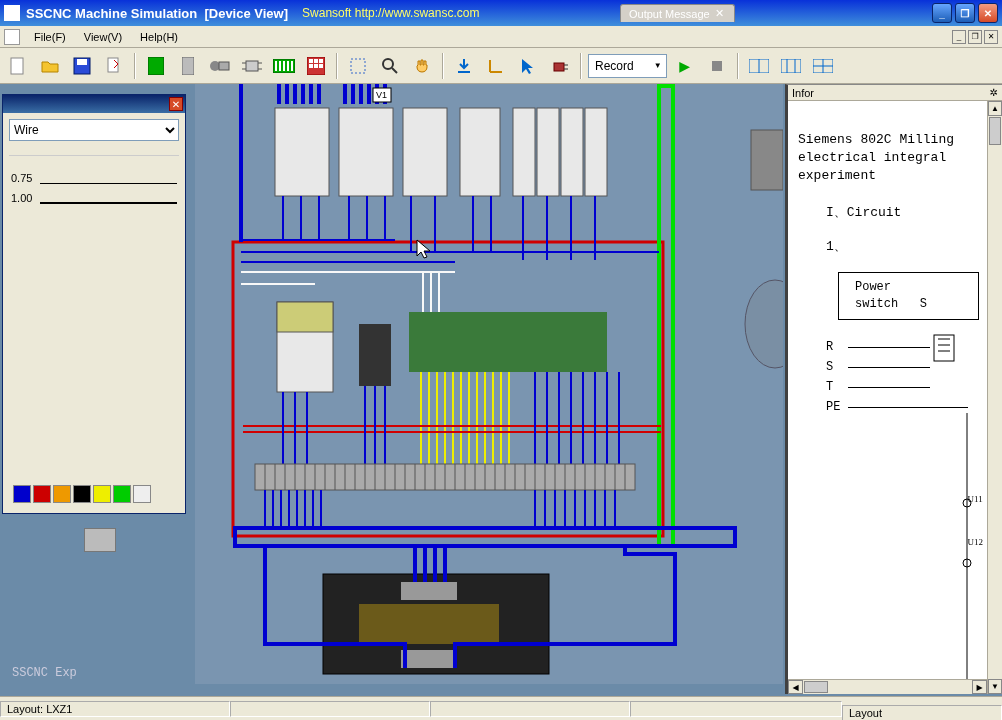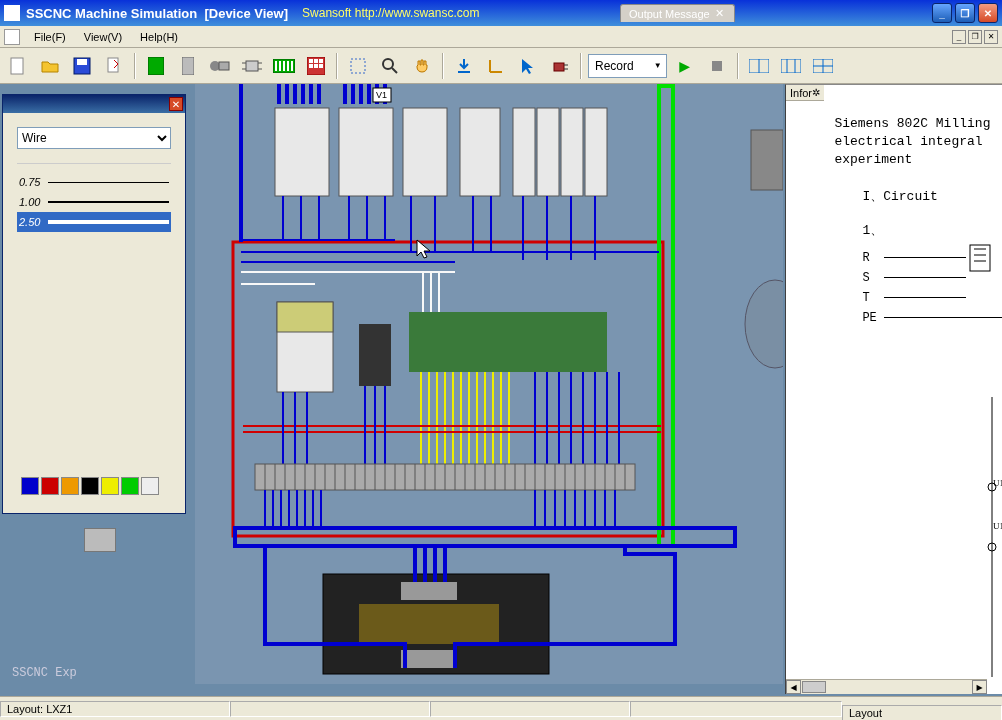--- a/index.html
+++ b/index.html
@@ -87,27 +87,27 @@
     display:flex; flex-direction:column;
   }
   .wirewin .tw {
     height:18px; background:linear-gradient(#0a246a,#3a6ea5);
     display:flex; align-items:center; justify-content:flex-end; padding:0 2px;
   }
   .wirewin .tw .tw-close {
     width:14px;height:14px;background:#d64b27;color:#fff;font-size:10px;
     display:flex;align-items:center;justify-content:center;border:1px solid #800;
   }
-  .wirewin .body { padding:14px; flex:1; display:flex; flex-direction:column; }
+  .wirewin .body { padding:6px; flex:1; display:flex; flex-direction:column; }
   .wirewin select {
     width:100%; height:22px; font-family:inherit; font-size:12px;
     border:1px solid #7f9db9; background:#fff;
   }
   .size-list { margin-top:14px; border-top:1px solid #ccc; padding-top:8px; }
-  .size-row { display:flex; align-items:center; height:20px; padding:0 2px; gap:8px;font-style:italic; }
+  .size-row { display:flex; align-items:flex-end; height:20px; padding:0 2px; gap:8px; }
   .size-row.selected { background:#316ac5; color:#fff; }
   .size-row .bar { flex:1; height:0; border-top-style:solid; border-color:#000; }
   .size-row.selected .bar { border-color:#fff; }
   .color-row { display:flex; gap:2px; margin-top:auto; padding:4px; }
   .color-sw { width:18px;height:18px;border:1px solid #888; }
   
   .tray-float {
     position:absolute; left:84px; top:444px; width:32px;height:24px;
     background:#bbb; border:1px solid #777;
   }
@@ -125,22 +125,22 @@
   .wire-red { stroke:#d00000; stroke-width:2; fill:none; }
   .wire-yel { stroke:#eeee00; stroke-width:2; fill:none; }
   .wire-white { stroke:#f8f8f8; stroke-width:2; fill:none; }
   .frame-green { stroke:#00e000; stroke-width:4; fill:none; }
   .frame-red { stroke:#d00000; stroke-width:3; fill:none; }
   .tag-label { fill:#000; font-size:9px; font-family:inherit; }
   .tag-box { fill:#fff; stroke:#000; stroke-width:1; }
   
   .info-panel {
     position:absolute; right:0; top:0; width:217px; height:610px;
-    background:#fff; border-left:1px solid #404040; border-top:1px solid #888;
-    display:flex; flex-direction:row;
+    background:#fff; border-left:3px solid #404040; border-top:1px solid #888;
+    display:flex; flex-direction:column;
   }
   .info-head {
     height:16px; background:#ece9d8; border-bottom:1px solid #aca899;
     display:flex; align-items:center; padding:0 4px; font-size:11px;
   }
   .info-head .gear { margin-left:auto; font-size:10px; }
   .info-body {
     flex:1; padding:18px 8px 4px 10px; font-family:"Courier New",monospace;
     font-size:13px; line-height:1.4; overflow:hidden; position:relative;margin-top:12px;
   }
@@ -378,24 +378,20 @@
         <option>Wire</option>
       </select>
       <div class="size-list">
         <div class="size-row">
           <span>0.75</span>
           <span class="bar" style="border-top-width:1px"></span>
         </div>
         <div class="size-row">
           <span>1.00</span>
           <span class="bar" style="border-top-width:2px"></span>
-        </div>
-        <div class="size-row selected">
-          <span>2.50</span>
-          <span class="bar" style="border-top-width:4px"></span>
         </div>
       </div>
       <div class="color-row">
         <div class="color-sw" style="background:#0000cc"></div>
         <div class="color-sw" style="background:#cc0000"></div>
         <div class="color-sw" style="background:#ee9900"></div>
         <div class="color-sw" style="background:#000000"></div>
         <div class="color-sw" style="background:#eeee00"></div>
         <div class="color-sw" style="background:#00cc00"></div>
         <div class="color-sw" style="background:#eeeeee"></div>
@@ -600,20 +596,23 @@
     </div>
     <div class="info-wrap">
       <div class="info-body">
         <div class="para">Siemens 802C Milling
 electrical integral
 experiment</div>
         <div style="height:18px"></div>
         <div style="padding-left:28px">I、Circuit</div>
         <div style="height:16px"></div>
         <div style="padding-left:28px">1、</div>
+        <div class="diagram-box">
+          <span>Power switch</span>&nbsp;&nbsp;&nbsp;<span>S</span>
+        </div>
         <div class="rst-table">
           <div class="rst-row">
               <span class="rst-lbl">R</span>
               <span class="rst-line"></span>
             <span class="rst-sym"><svg>
                   <rect x="4" y="2" width="20" height="26" fill="none" stroke="#000"></rect>
                   <line x1="8" y1="6" x2="20" y2="6" stroke="#000"></line>
                   <line x1="8" y1="12" x2="20" y2="12" stroke="#000"></line>
                   <line x1="8" y1="18" x2="20" y2="18" stroke="#000"></line>
                 </svg></span>

